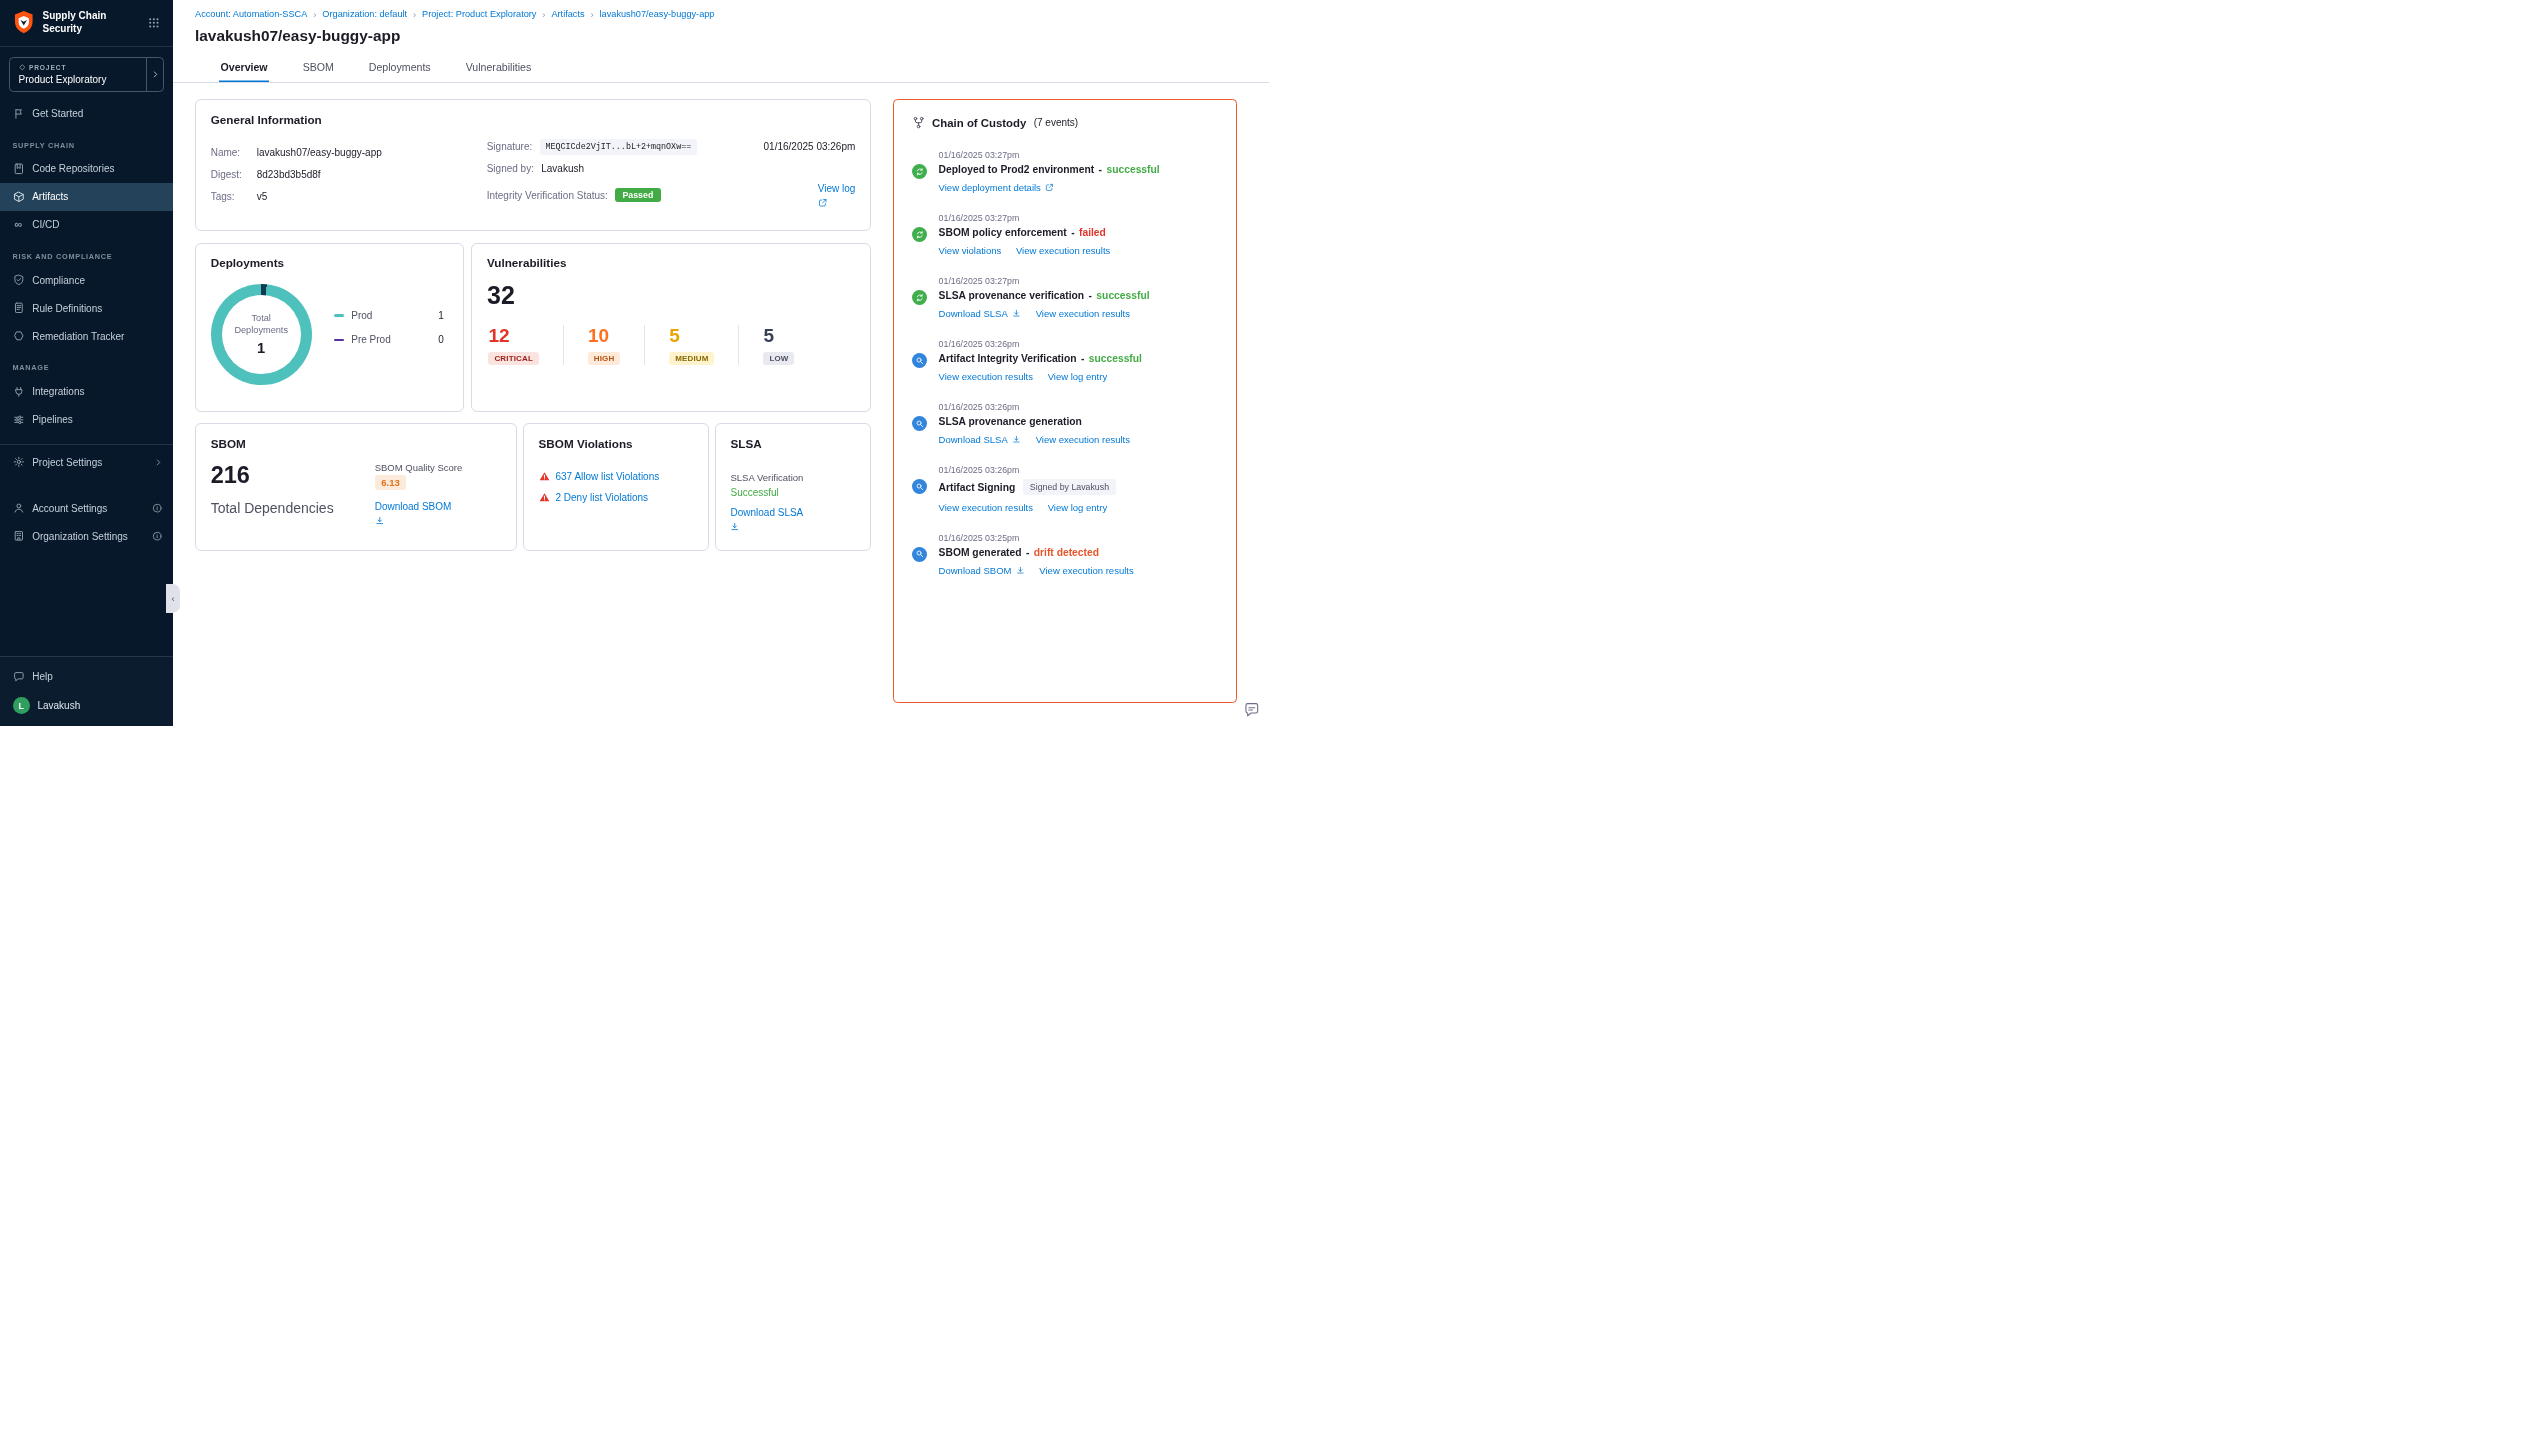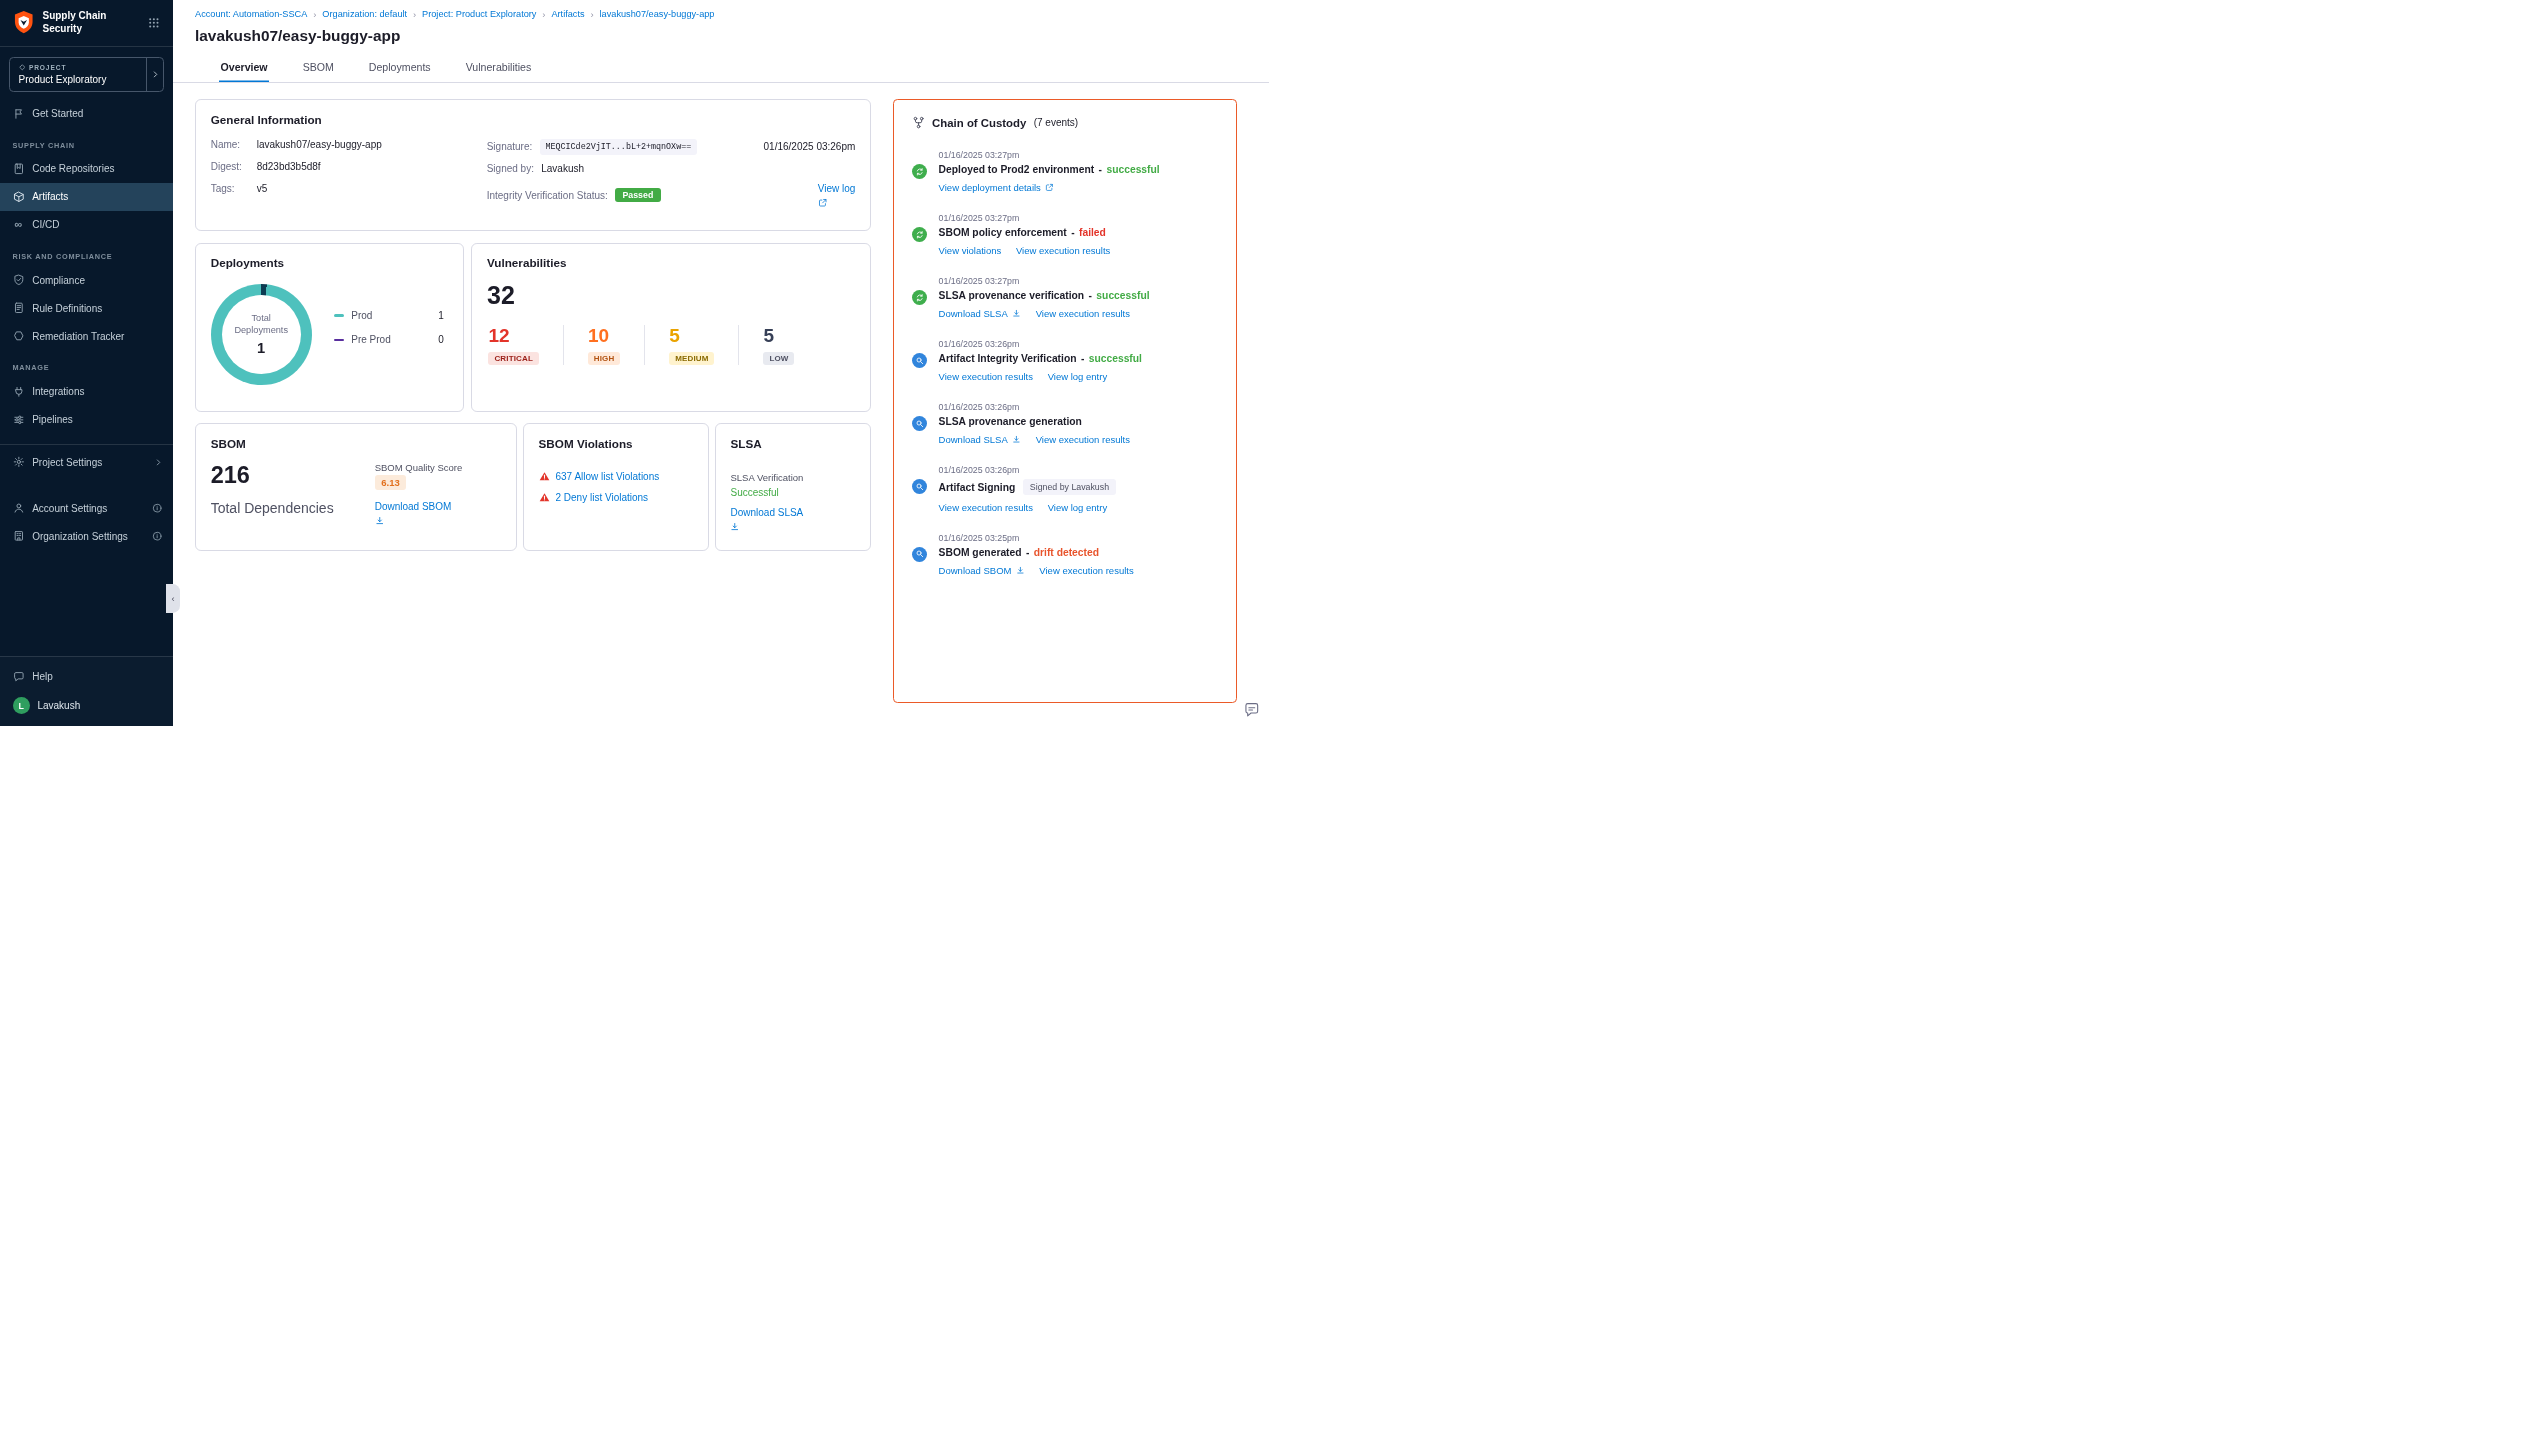--- a/index.html
+++ b/index.html
@@ -66,21 +66,21 @@
   .tab.active { color:#1c1c28; font-weight:700; box-shadow: inset 0 -1.5px 0 #0278d5; }
 
   .content { flex:1; display:flex; gap: 22px; padding: 16px 19px 0 22px; overflow:hidden; }
   .left-col { width: 676px; min-width:676px; display:flex; flex-direction:column; gap:11.7px; }
   .card { background:#fff; border:0.7px solid #d9dae5; border-radius: 5.9px; padding: 12.5px 14.7px; }
   .card-title { font-size: 11.7px; font-weight: 700; color:#1c1c28; }
 
   
   .gi-card { height: 132px; }
   .gi-body { display:flex; gap: 34px; margin-top: 13.2px; }
-  .gi-left { width: 242px; }
+  .gi-left { width: 242px; margin-top: 8px; }
   .gi-row { display:flex; align-items:center; margin-bottom: 11px; font-size: 10px; }
   .gi-label { color:#6b6d85; width: 46px; flex:none; }
   .gi-value { color:#1c1c28; }
   .gi-right { flex:1; }
   .gi-rrow { display:flex; align-items:center; margin-bottom: 8.8px; font-size: 10px; }
   .gi-rlabel { color:#6b6d85; margin-right: 7.3px; }
   .sig-chip { font-family: "Liberation Mono", monospace; font-size: 8.4px; background:#f3f3fa; border-radius:2.9px; padding: 2.9px 5.9px; color:#1c1c28; }
   .sig-time { margin-left:auto; color:#1c1c28; }
   .badge-passed { background:#42ab45; color:#fff; font-size:8.8px; font-weight:700; padding: 2.2px 7.3px; border-radius:2.9px; }
   .link { color:#0278d5; cursor:pointer; font-size: 10px; display:inline-flex; gap:3.7px;flex-direction:column; }

